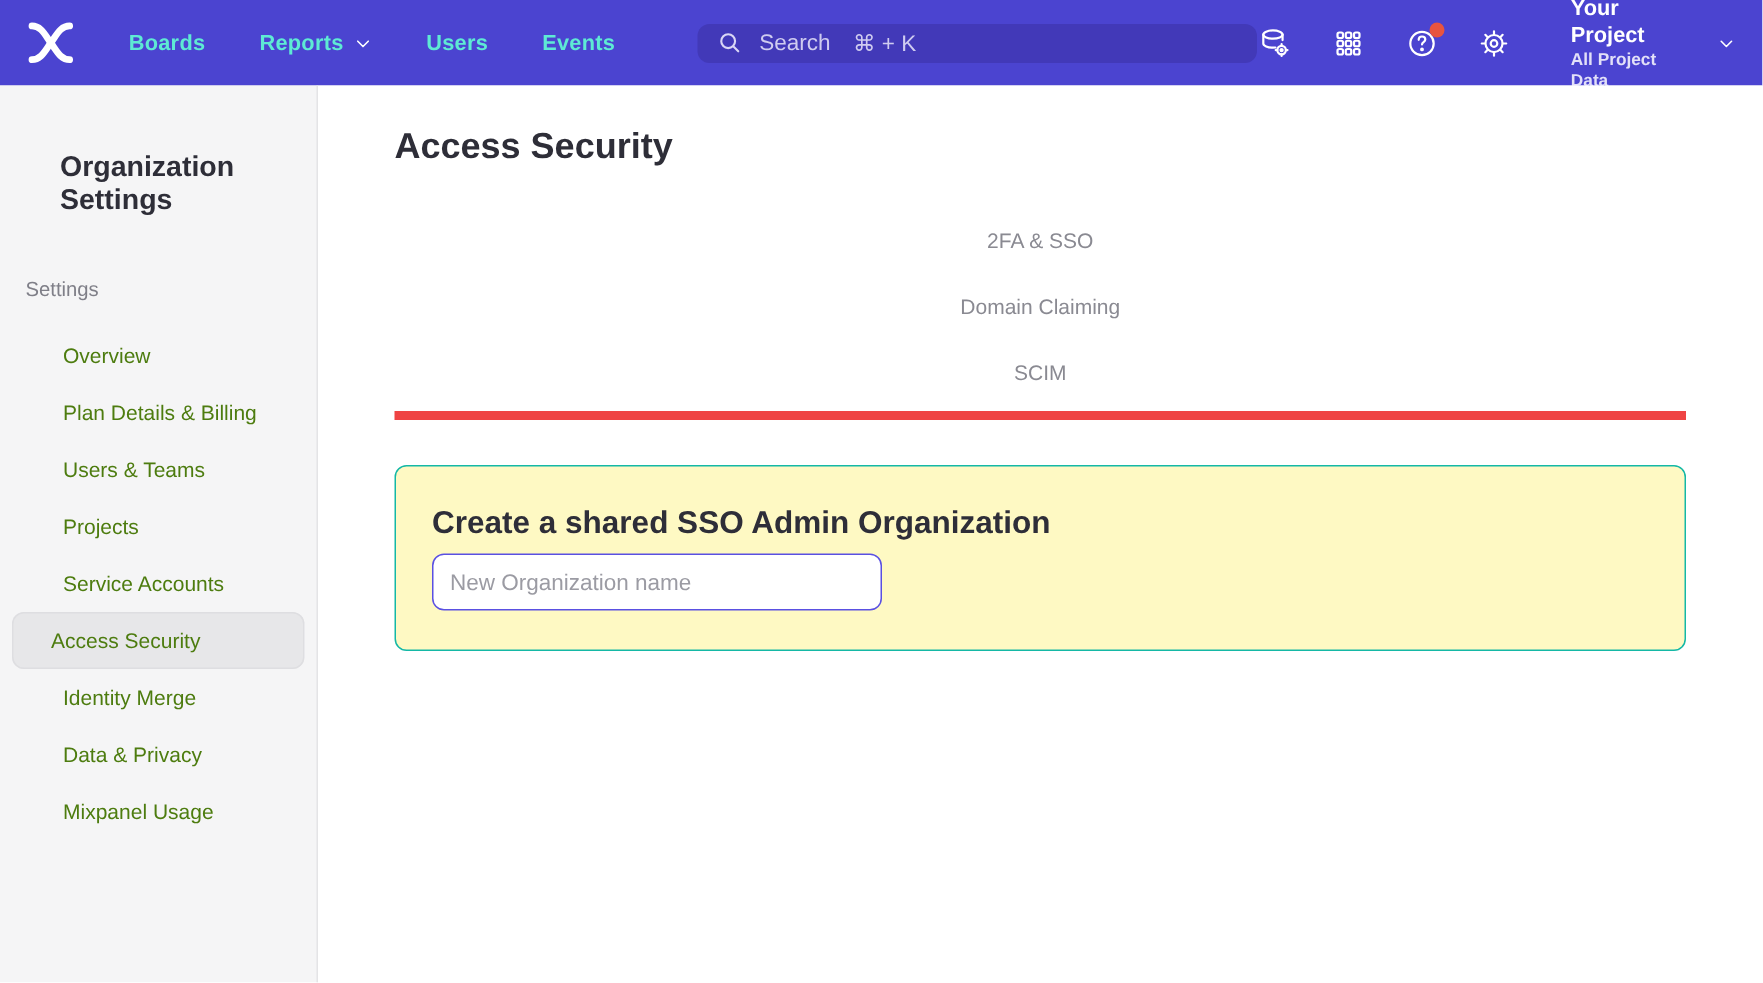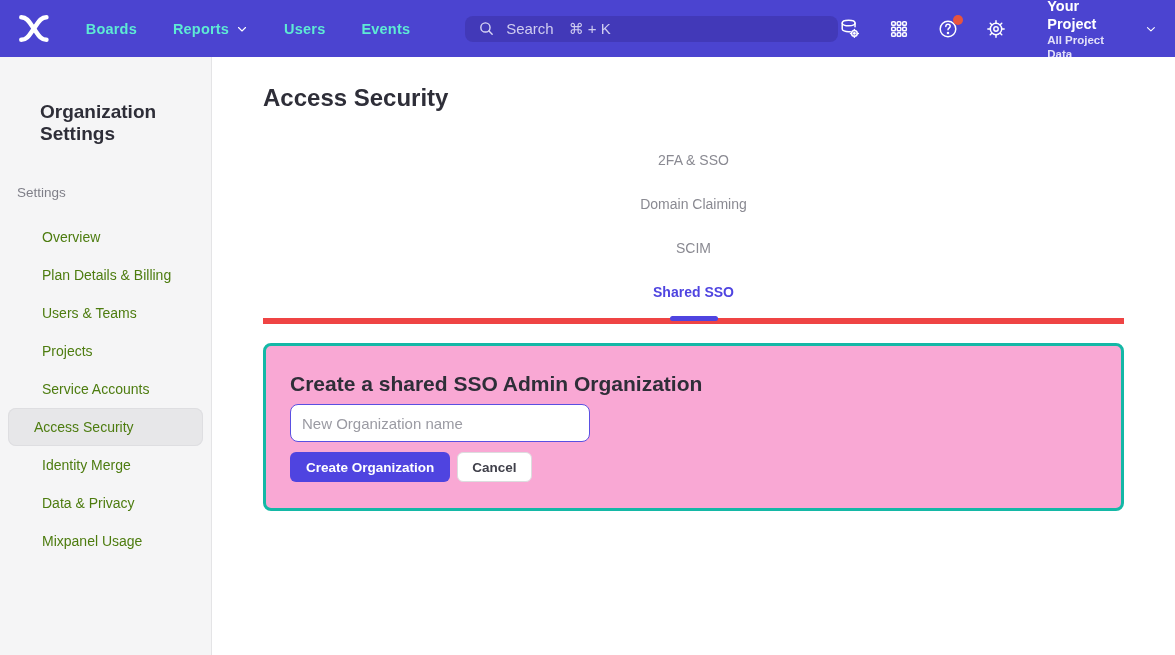--- a/index.html
+++ b/index.html
@@ -43,21 +43,21 @@
   
   .main { flex:1; background:#fff; padding:27px 51px 0; }
   .page-title { font-size:24px; font-weight:700; color:#2e2e38; }
   .tabs { display:flex; margin-top:30px; border-bottom:6px solid #ef4444;flex-direction:column; }
   .tab { flex:1; text-align:center; padding:10px 0 18px; font-size:14px; color:#8a8a92;
     cursor:pointer; position:relative; }
   .tab.active { color:#4f44e0; font-weight:700; }
   .tab.active .tab-underline { position:absolute; left:50%; transform:translateX(-50%);
     bottom:-2.5px; width:48px; height:4.5px; border-radius:3px; background:#4f44e0; }
 
-  .card { margin-top:19px; border:3px solid #14b8a6; border-radius:8px; background:#f9a8d4;
+  .card { margin-top:30px; border:1px solid #14b8a6; border-radius:8px; background:#fef9c3;
     padding:26px 24px; }
   .card-title { font-size:21px; font-weight:700; color:#2e2e38; }
   .field-label { display:block; margin-top:28px; font-size:13.5px; color:#40404a; }
   .org-input { margin-top:8px; width:300px; height:38px; border:1.5px solid #5a50e2;
     border-radius:8px; padding:0 11px; font-size:15px; color:#2e2e38; outline:none;
     font-family:"Liberation Sans","DejaVu Sans",sans-serif; display:block; }
   .org-input::placeholder { color:#9b9ba3; }
   .btn-row { margin-top:10px; display:flex; gap:7px; }
   .btn { height:30px; border-radius:6px; font-size:13.5px; font-weight:700; cursor:pointer;
     font-family:"Liberation Sans","DejaVu Sans",sans-serif; display:inline-flex; align-items:center; }
@@ -161,28 +161,20 @@
     </nav>
   </aside>
 
   <main class="main">
     <h1 class="page-title">Access Security</h1>
 
     <div class="tabs">
       <div class="tab">2FA &amp; SSO</div>
       <div class="tab">Domain Claiming</div>
       <div class="tab">SCIM</div>
-      <div class="tab active">
-        <span>Shared SSO</span>
-        <span class="tab-underline"></span>
-      </div>
     </div>
 
     <section class="card">
       <h2 class="card-title">Create a shared SSO Admin Organization</h2>
       <input id="org-name" class="org-input" type="text" autocomplete="off" placeholder="New Organization name" style="">
-      <div class="btn-row">
-        <button class="btn btn-primary">Create Organization</button>
-        <button class="btn btn-secondary">Cancel</button>
-      </div>
     </section>
   </main>
 </div>
 
 </body></html>

